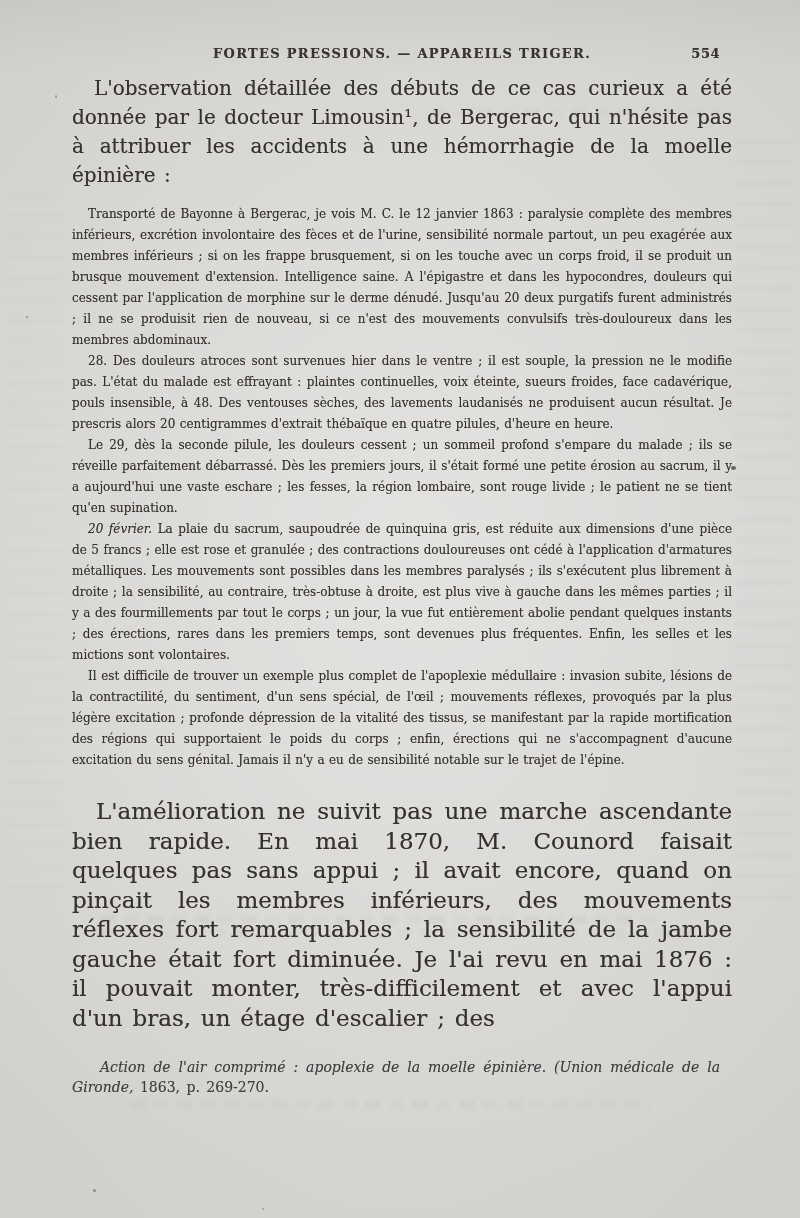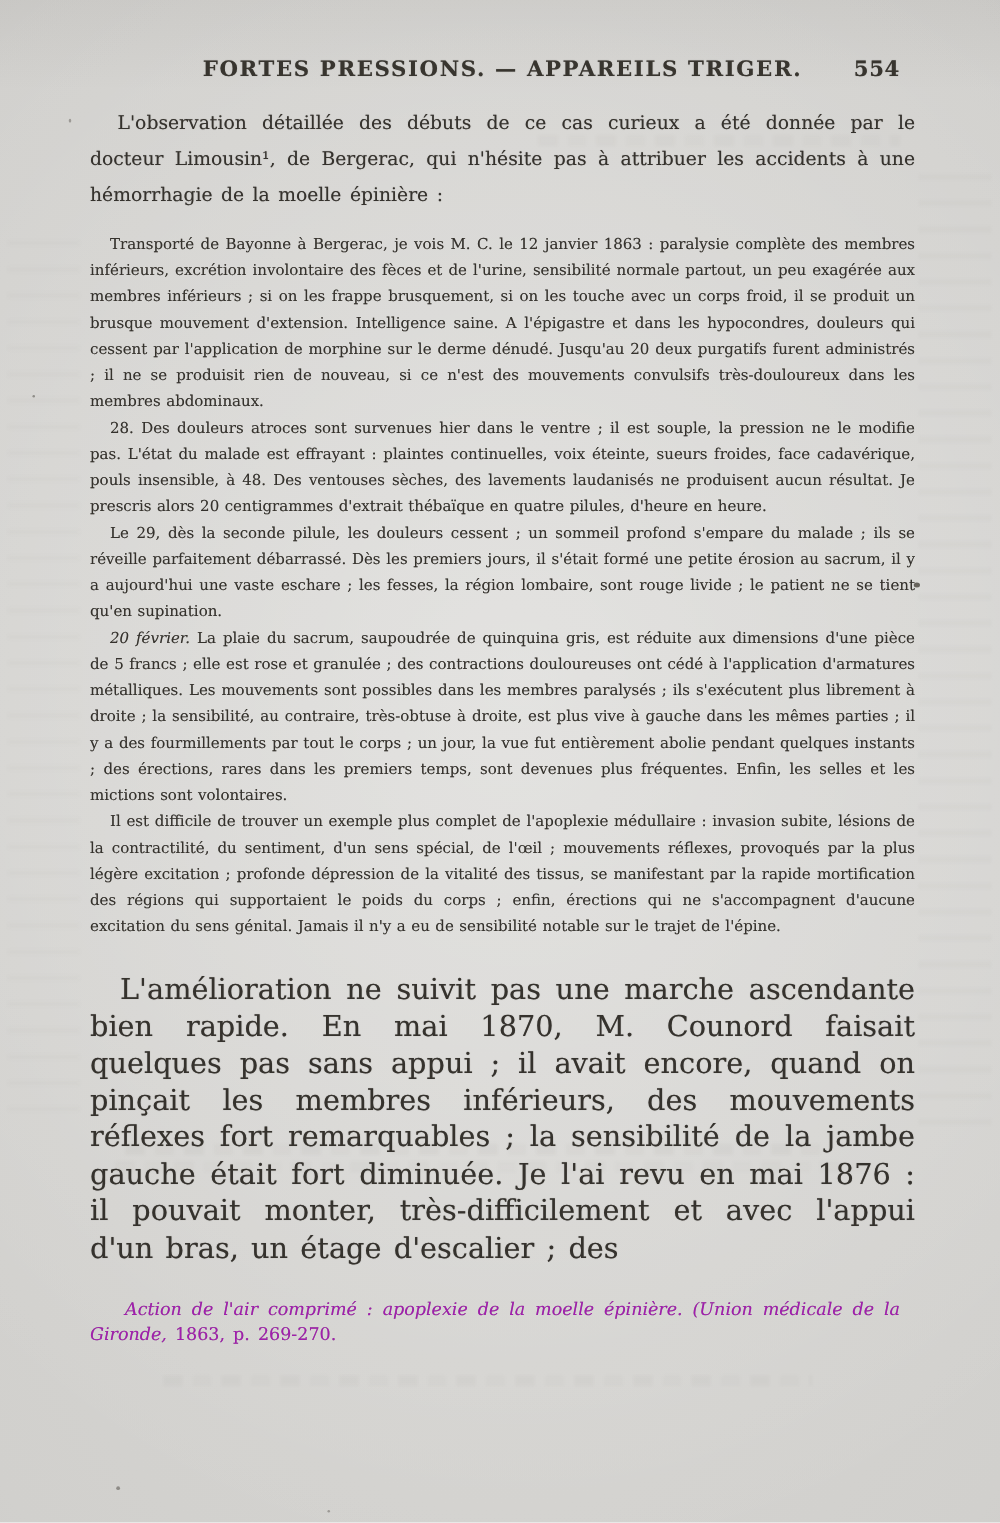--- a/index.html
+++ b/index.html
@@ -48,36 +48,36 @@
   .column {
     position: absolute;
     left: 72px;
     top: 46px;
     width: 660px;
   }
   .running-head {
     position: relative;
     text-align: center;
     font-weight: bold;
-    font-size: 17px;
+    font-size: 13px;
     letter-spacing: 1.3px;
     color: #38352f;
     text-shadow: 0 0 0.6px rgba(56,53,47,0.5);
     height: 19px;
-    margin-bottom: 19px;
+    margin-bottom: 9px;
   }
   .rh-page {
     position: absolute;
     right: 12px;
     top: 0;
     letter-spacing: 0.5px;
   }
   p { margin: 0; }
   .intro {
-    font-size: 15px;
+    font-size: 20px;
     line-height: 29px;
     text-align: justify;
     text-indent: 22px;
     word-spacing: 2px;
     text-shadow: 0 0 0.6px rgba(53,50,45,0.5);
   }
   .quote {
     margin-top: 14px;
   }
   .quote p {
@@ -99,21 +99,21 @@
     text-shadow: 0 0 0.6px rgba(53,50,45,0.5);
   }
   .footnote {
     margin-top: 25px;
     width: 648px;
     font-size: 14px;
     line-height: 19.5px;
     text-align: justify;
     text-indent: 28px;
     word-spacing: 2px;
-    color: #a21caf;
+    color: #404040;
     text-shadow: 0 0 0.5px rgba(58,55,49,0.45);
   }
   .fn-italic { font-style: italic; }
   .fn-roman { font-style: normal; }
 </style>
 </head>
 <body>
 
 <div class="page">
 

